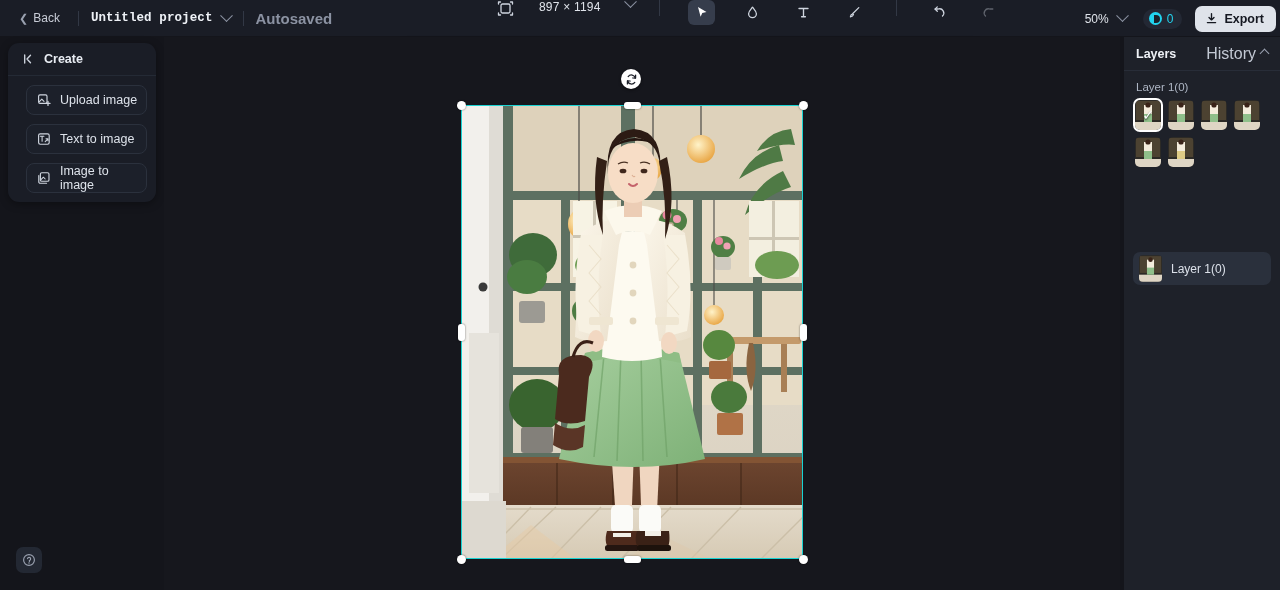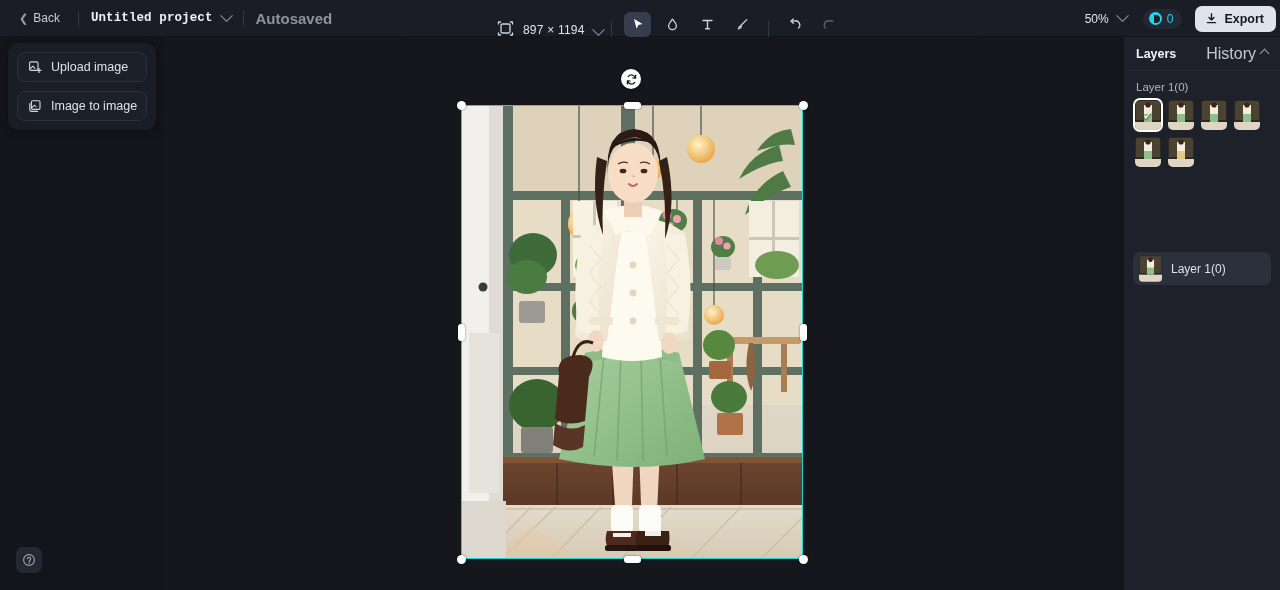--- a/index.html
+++ b/index.html
@@ -30,21 +30,21 @@
   .caret {
     display: inline-block; width: 9px; height: 9px; margin-left: 9px;
     border-right: 1.4px solid #8b92a2; border-bottom: 1.4px solid #8b92a2;
     transform: rotate(45deg) translate(-2px,-2px); cursor: pointer;
   }
   .autosaved { color: #8b92a2; font-size: 15px; font-weight: bold; }
 
   
   .tb-center {
     position: absolute; left: 497px; top: 0; height: 37px;
-    display: flex; align-items: flex-end; gap: 0;
+    display: flex; align-items: flex-start; gap: 16px;
   }
   .dim-icon { width: 17px; height: 17px; position: relative; margin-right: 9px; }
   .dim-text { color: #dfe3ea; font-size: 12px; letter-spacing: .2px; }
   .tool-btn {
     width: 27px; height: 25px; border-radius: 6px;
     display: flex; align-items: center; justify-content: center;
     cursor: pointer; margin: 0 4px;
   }
   .tool-btn.active { background: #363d4c; }
   .tool-btn.disabled { opacity: .38; cursor: default; }
@@ -80,21 +80,21 @@
   .leftpanel {
     position: absolute; left: 8px; top: 43px; width: 148px;
     background: #1a1d26; border-radius: 11px; padding-bottom: 9px;
     box-shadow: 0 2px 9px rgba(0,0,0,.35);
   }
   .lp-head {
     height: 33px; display: flex; align-items: center; gap: 8px;
     padding: 0 14px; border-bottom: 1px solid #242a35;
   }
   .lp-head-label { color: #e9edf3; font-size: 12.5px; font-weight: bold; }
-  .lp-items { padding: 9px 9px 0 9px; display: flex; flex-direction: column; gap: 9px; }
+  .lp-items { padding: 9px 9px 0 18px; display: flex; flex-direction: column; gap: 9px; }
   .lp-item {
     height: 30px; border: 1px solid #2b313d; border-radius: 8px;
     display: flex; align-items: center; gap: 9px; padding-left: 10px;
     color: #dde2ea; font-size: 12.5px; cursor: pointer; background: #1c202a;
   }
 
   
   .edit-toolbar {
     position: absolute; left: 397px; top: 43px; height: 27px;
     background: #1a1d26; border-radius: 8px;
@@ -267,31 +267,45 @@
       <div class="export-btn">
         <svg width="13" height="13" viewBox="0 0 13 13">
           <path d="M6.5 1.6 v6 M4 5.4 L6.5 7.9 L9 5.4 M2.4 10.6 h8.2" stroke="#151821" stroke-width="1.35" fill="none" stroke-linecap="round" stroke-linejoin="round"></path>
         </svg>
         <span>Export</span>
       </div>
     </div>
   </div>
 
   <div class="leftpanel">
+    <div class="lp-head">
+      <svg width="14" height="14" viewBox="0 0 14 14">
+        <path d="M8.5 3.2 L5 7 L8.5 10.8 M2.7 3 v8" stroke="#cfd5df" stroke-width="1.35" fill="none" stroke-linecap="round" stroke-linejoin="round"></path>
+      </svg>
+      <span class="lp-head-label">Create</span>
+    </div>
     <div class="lp-items">
 
       <div class="lp-item">
         <svg width="14" height="14" viewBox="0 0 14 14">
           <rect x="1.6" y="1.9" width="8.4" height="8.4" rx="1.4" fill="none" stroke="#cfd5df" stroke-width="1.15"></rect>
           <path d="M2.4 8.6 L4.8 6.2 L7 8.4" stroke="#cfd5df" stroke-width="1.1" fill="none" stroke-linecap="round" stroke-linejoin="round"></path>
           <path d="M11 8.4 v4 M9 10.4 h4" stroke="#cfd5df" stroke-width="1.25" stroke-linecap="round"></path>
         </svg>
         <span>Upload image</span>
       </div>
 
+      <div class="lp-item">
+        <svg width="14" height="14" viewBox="0 0 14 14">
+          <rect x="1.6" y="1.9" width="10.6" height="10.3" rx="1.6" fill="none" stroke="#cfd5df" stroke-width="1.15"></rect>
+          <path d="M3.3 4.3 h3.6 M5.1 4.3 v5" stroke="#cfd5df" stroke-width="1.1" stroke-linecap="round"></path>
+          <path d="M8.2 9.6 L11 6.8 M11 6.8 h-2 M11 6.8 v2" stroke="#cfd5df" stroke-width="1.1" fill="none" stroke-linecap="round" stroke-linejoin="round"></path>
+        </svg>
+        <span>Text to image</span>
+      </div>
 
       <div class="lp-item">
         <svg width="14" height="14" viewBox="0 0 14 14">
           <rect x="3.4" y="1.7" width="8.6" height="8.6" rx="1.4" fill="none" stroke="#cfd5df" stroke-width="1.15"></rect>
           <path d="M4.2 8.4 L6.4 6.2 L8.2 8" stroke="#cfd5df" stroke-width="1.05" fill="none" stroke-linecap="round" stroke-linejoin="round"></path>
           <path d="M9.6 12.3 H3.2 a1.4 1.4 0 0 1 -1.4 -1.4 V4.6" stroke="#cfd5df" stroke-width="1.15" fill="none" stroke-linecap="round"></path>
         </svg>
         <span>Image to image</span>
       </div>
 

